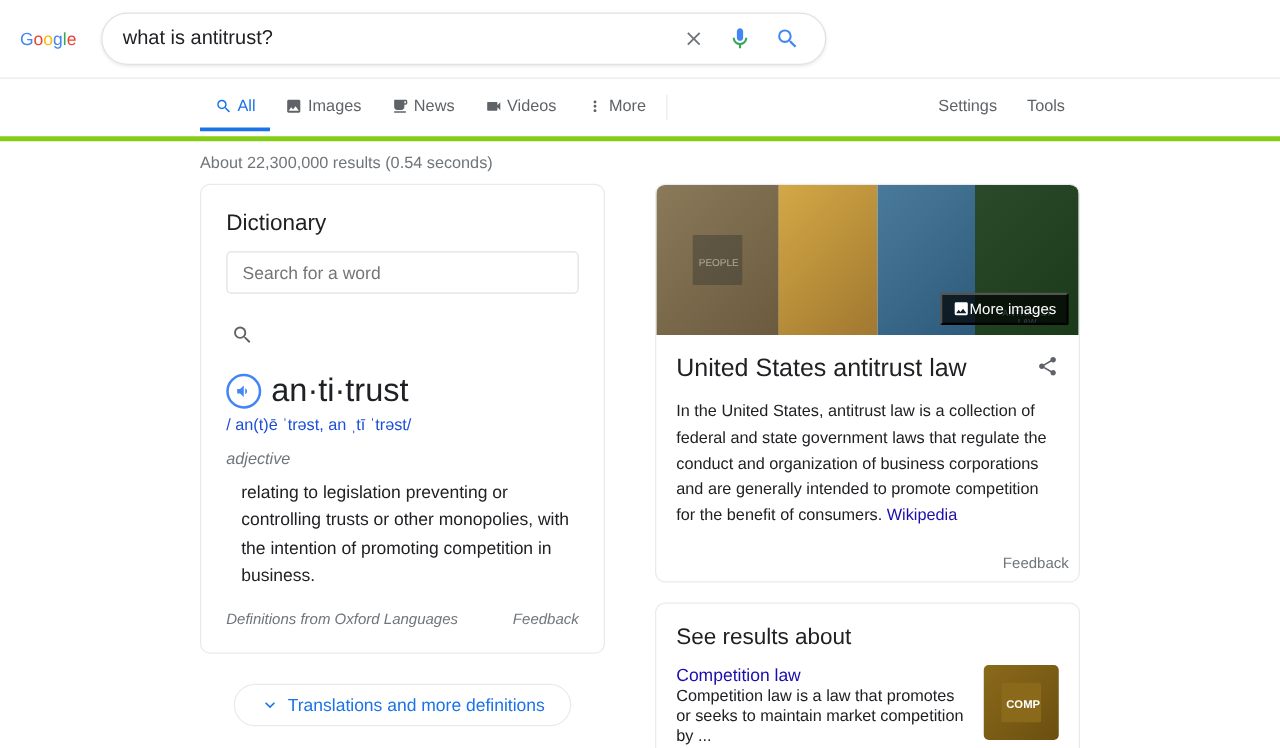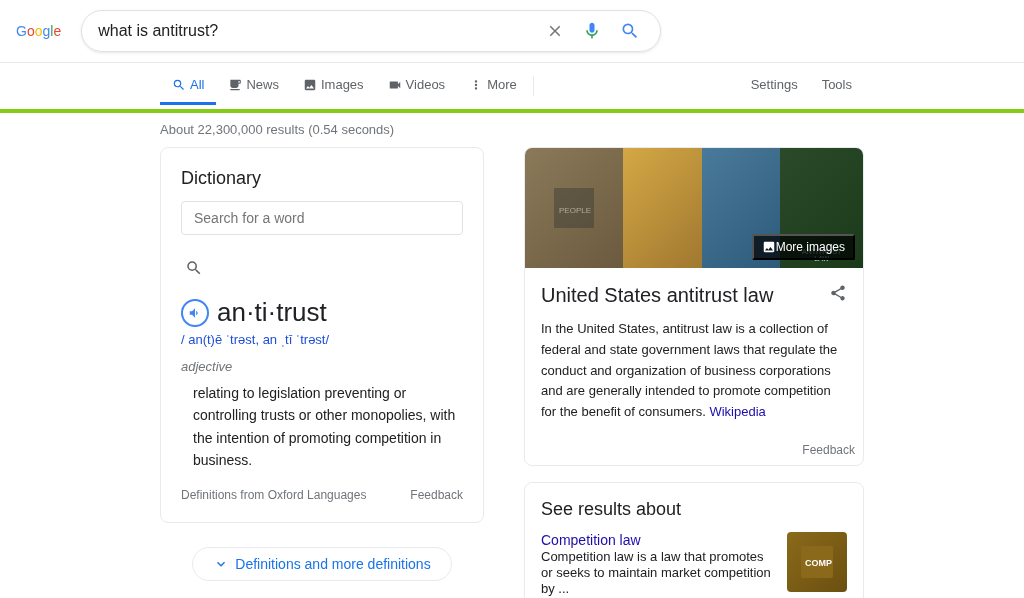--- a/index.html
+++ b/index.html
@@ -34,21 +34,21 @@
     .dict-search { width: 100%; padding: 8px 12px; border: 1px solid #dfe1e5; border-radius: 4px; font-size: 14px; color: #70757a; margin-bottom: 20px; outline: none; }
     .dict-search-icon { display: flex; align-items: center; color: #5f6368; padding: 4px; }
 
     .word-section { margin-top: 16px; }
     .word-audio { display: flex; align-items: center; gap: 8px; margin-bottom: 4px; }
     .audio-btn { background: none; border: none; cursor: pointer; width: 28px; height: 28px; border-radius: 50%; border: 2px solid #4285f4; display: flex; align-items: center; justify-content: center; color: #4285f4; font-size: 12px; }
     .word-main { font-size: 26px; font-weight: 400; color: #202124; }
     .word-phonetic { font-size: 13px; color: #1d4ed8; margin-bottom: 12px; }
     .word-pos { font-size: 13px; color: #70757a; font-style: italic; margin-bottom: 8px; }
     .word-def { font-size: 14px; color: #202124; line-height: 1.6; padding-left: 12px; }
-    .dict-footer { display: flex; justify-content: space-between; align-items: center; margin-top: 16px; font-size: 12px; color: #70757a; }
+    .dict-footer { display: flex; justify-content: space-between; align-items: center; margin-top: 16px; font-size: 12px; color: #70757a; font-style: italic; }
     .dict-footer a { color: #70757a; text-decoration: none; }
 
     .translations-btn { display: flex; align-items: center; justify-content: center; gap: 6px; border: 1px solid #e8eaed; border-radius: 20px; padding: 8px 20px; cursor: pointer; color: #1a73e8; font-size: 14px; margin: 8px auto; background: #fff; }
 
     
     .knowledge-panel { border: 1px solid #e8eaed; border-radius: 8px; overflow: hidden; margin-bottom: 16px; }
     .knowledge-images { display: flex; height: 120px; overflow: hidden; }
     .knowledge-img { flex: 1; background: #c5c5c5; }
     .knowledge-img-1 { background: linear-gradient(135deg, #8a7a5a, #6b5a3e); }
     .more-images-btn { position: absolute; bottom: 8px; right: 8px; background: rgba(0,0,0,0.7); color: #fff; font-size: 12px; padding: 4px 8px; border-radius: 2px; display: flex; align-items: center; gap: 0; }
@@ -125,29 +125,29 @@
 
 <div class="nav">
   <a class="nav-item active">
     <svg width="14" height="14" viewBox="0 0 24 24" fill="#1a73e8">
         <path d="M15.5 14h-.79l-.28-.27A6.471 6.471 0 0 0 16 9.5 6.5 6.5 0 1 0 9.5 16c1.61 0 3.09-.59 4.23-1.57l.27.28v.79l5 4.99L20.49 19l-4.99-5zm-6 0C7.01 14 5 11.99 5 9.5S7.01 5 9.5 5 14 7.01 14 9.5 11.99 14 9.5 14z"></path>
       </svg>
     <span>All</span>
   </a>
   <a class="nav-item">
     <svg width="14" height="14" viewBox="0 0 24 24" fill="#5f6368">
+        <path d="M21 19V5c0-1.1-.9-2-2-2H5c-1.1 0-2 .9-2 2v14c0 1.1.9 2 2 2h14c1.1 0 2-.9 2-2zM8.5 13.5l2.5 3.01L14.5 12l4.5 6H5l3.5-4.5z"></path>
+      </svg>
+    <span>Images</span>
+  </a>
+  <a class="nav-item">
+    <svg width="14" height="14" viewBox="0 0 24 24" fill="#5f6368">
         <path d="M20 3H4v10c0 2.21 1.79 4 4 4h6c2.21 0 4-1.79 4-4v-3h2c1.11 0 2-.89 2-2V5c0-1.11-.89-2-2-2zm0 5h-2V5h2v3zM4 19h16v2H4z"></path>
       </svg>
     <span>News</span>
-  </a>
-  <a class="nav-item">
-    <svg width="14" height="14" viewBox="0 0 24 24" fill="#5f6368">
-        <path d="M21 19V5c0-1.1-.9-2-2-2H5c-1.1 0-2 .9-2 2v14c0 1.1.9 2 2 2h14c1.1 0 2-.9 2-2zM8.5 13.5l2.5 3.01L14.5 12l4.5 6H5l3.5-4.5z"></path>
-      </svg>
-    <span>Images</span>
   </a>
   <a class="nav-item">
     <svg width="14" height="14" viewBox="0 0 24 24" fill="#5f6368">
         <path d="M17 10.5V7c0-.55-.45-1-1-1H4c-.55 0-1 .45-1 1v10c0 .55.45 1 1 1h12c.55 0 1-.45 1-1v-3.5l4 4v-11l-4 4z"></path>
       </svg>
     <span>Videos</span>
   </a>
   <a class="nav-item">
     <svg width="14" height="14" viewBox="0 0 24 24" fill="#5f6368">
         <path d="M12 8c1.1 0 2-.9 2-2s-.9-2-2-2-2 .9-2 2 .9 2 2 2zm0 2c-1.1 0-2 .9-2 2s.9 2 2 2 2-.9 2-2-.9-2-2-2zm0 6c-1.1 0-2 .9-2 2s.9 2 2 2 2-.9 2-2-.9-2-2-2z"></path>
@@ -198,21 +198,21 @@
           <a>Feedback</a>
         </div>
       </div>
     </div>
 
     <div style="display:flex; justify-content:center; margin-bottom:16px;">
       <button class="translations-btn">
         <svg width="16" height="16" viewBox="0 0 24 24" fill="#1a73e8">
             <path d="M7.41 8.59L12 13.17l4.59-4.58L18 10l-6 6-6-6 1.41-1.41z"></path>
           </svg>
-        <span>Definitions and more definitions</span>
+        <span>Translations and more definitions</span>
       </button>
     </div>
 
     <div class="card">
       
       
       
       
       
     </div>

